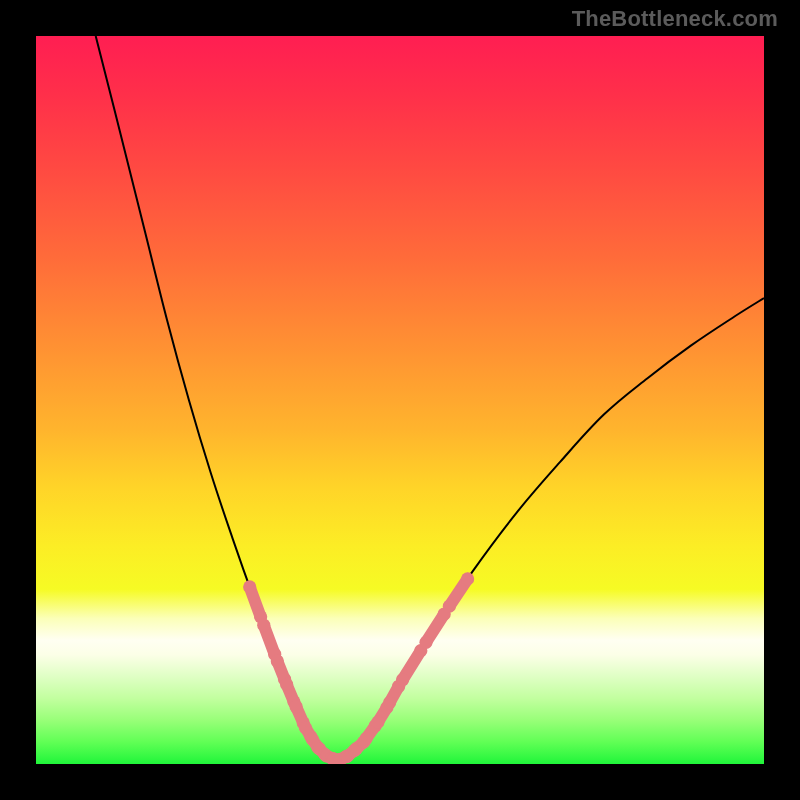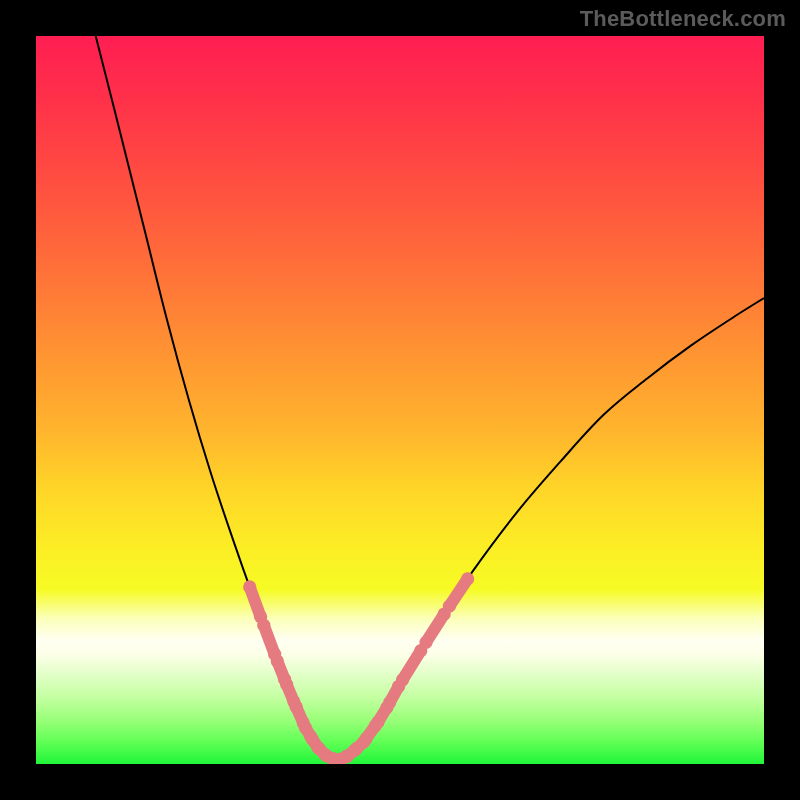--- a/index.html
+++ b/index.html
@@ -13,21 +13,21 @@
   }
   .stage {
     position: relative;
     width: 800px;
     height: 800px;
     background: #000;
   }
   .watermark {
     position: absolute;
     top: 6px;
-    right: 14px;
+    right: 22px;
     color: #5b5b5b;
     font-size: 22px;
     font-weight: 600;
     letter-spacing: 0.2px;
     z-index: 50;
     user-select: none;
   }
   .plot {
     position: absolute;
     left: 36px;

